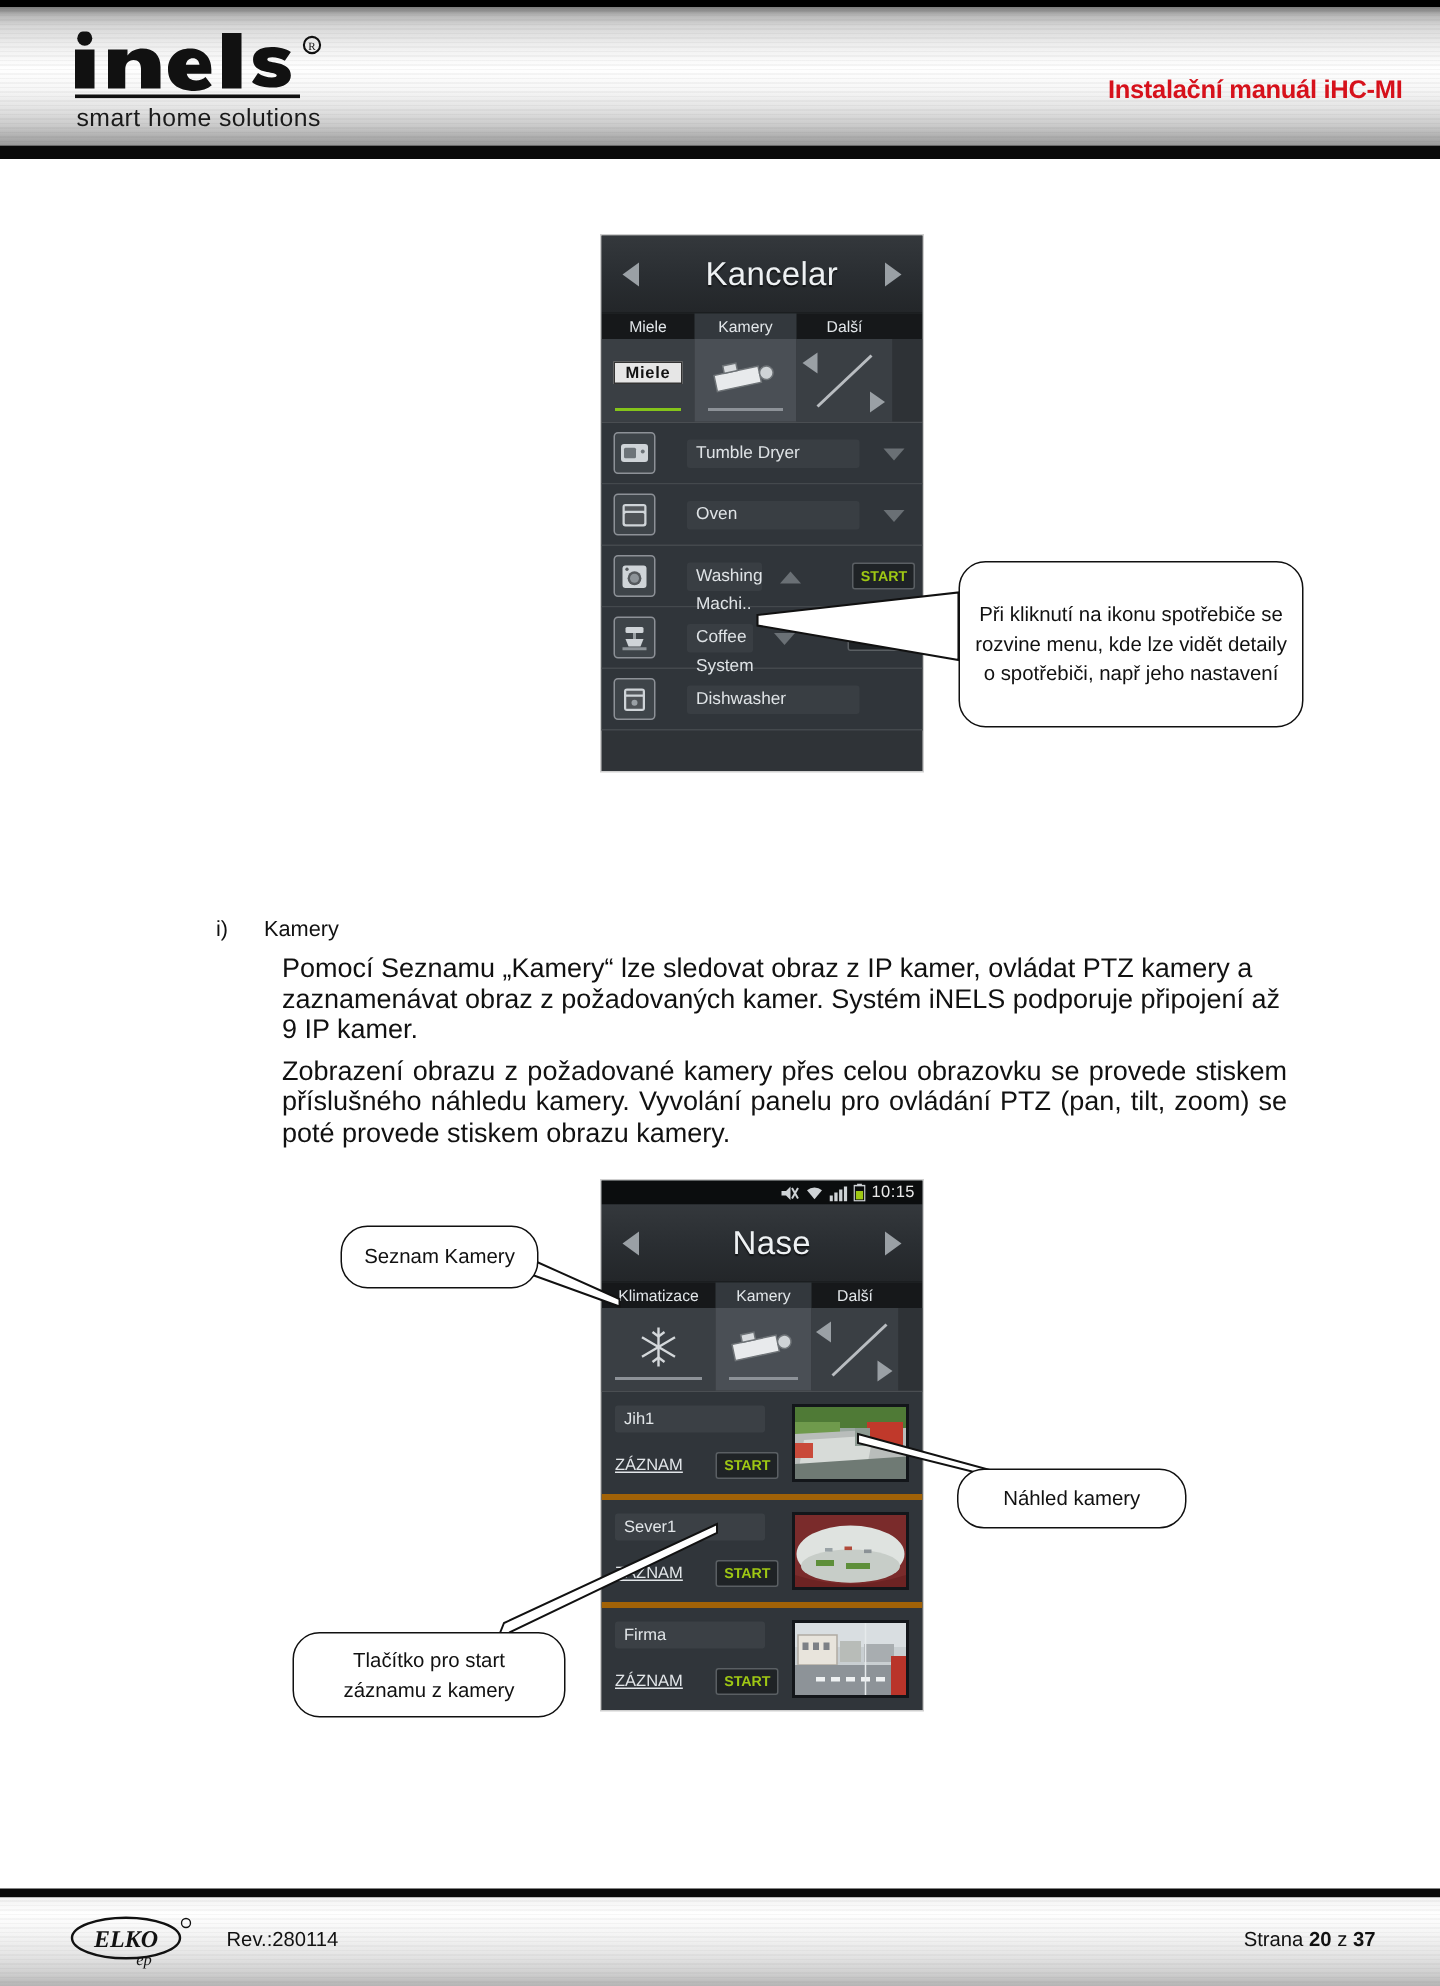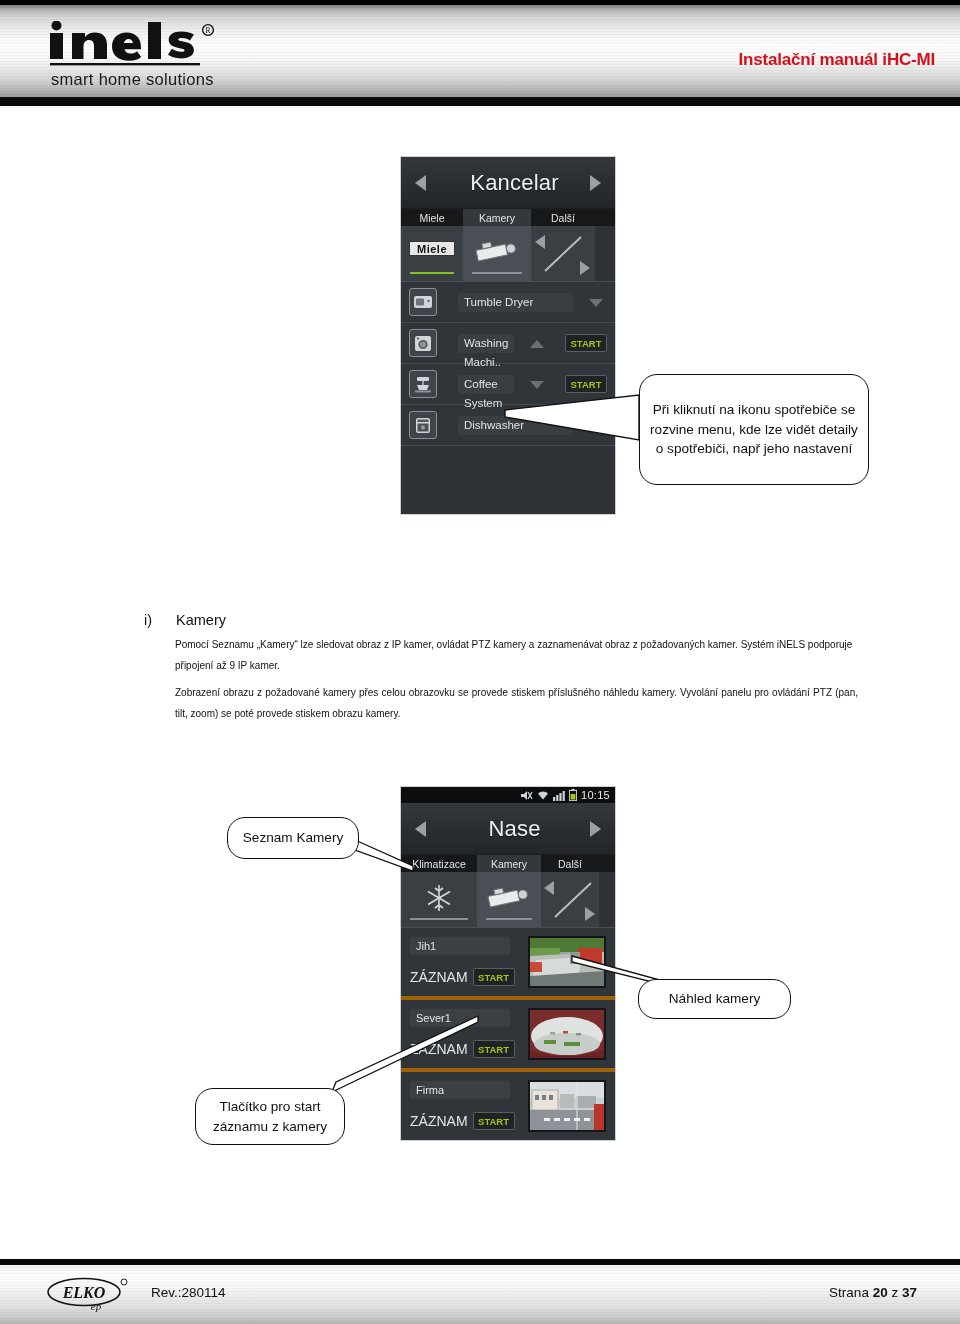--- a/index.html
+++ b/index.html
@@ -43,21 +43,21 @@
     font-family:"Liberation Sans", sans-serif;
     letter-spacing:-0.2px;
   }
 
   
   .body-text { position:absolute; left:144px; top:612px; width:714px; }
   .li-row { display:flex; }
   .li-marker { width:32px; font-size:14.5px; color:#111; flex:none; }
   .li-title { font-size:14.5px; color:#111; }
   .para {
-    margin-left:31px; font-size:10px; line-height:20.5px; color:#111;
+    margin-left:44px; font-size:18px; line-height:20.5px; color:#111;
     margin-top:7px;
   }
   .para.just { text-align:justify; }
 
   
   .shot {
     position:absolute; background:#2f3337;
     box-shadow:0 0 0 1px #cfcfcf;
     overflow:hidden;
     font-family:"Liberation Sans", sans-serif;
@@ -128,54 +128,54 @@
     border-radius:2px;
   }
   .acaret{ width:22px; text-align:center; color:#6d7378; font-size:13px; }
   .acaret .tri-d{ display:inline-block; width:0;height:0;
     border-left:7px solid transparent; border-right:7px solid transparent; border-top:8px solid #6a7075; }
   .acaret .tri-u{ display:inline-block; width:0;height:0;
     border-left:7px solid transparent; border-right:7px solid transparent; border-bottom:8px solid #6a7075; }
   .startbtn{
     width:42px; height:18px; background:#1f2326; border:1px solid #5a5f63;
     color:#9fc814; font-size:9.5px; font-weight:bold; text-align:center;
-    line-height:17px; border-radius:2px; margin-left:5px; flex:none;
+    line-height:17px; border-radius:2px; margin-left:22px; flex:none;
   }
   .detail{
     background:#23272a; color:#d7dbde; font-size:10.5px; line-height:14px;
     padding:4px 7px 5px 7px; border-bottom:1px solid #44494d;
   }
 
   
   .camrow{
     display:flex; height:72px; border-bottom:4px solid #a16207; background:#30353a;
   }
   .camleft{ width:118px; padding:9px 0 0 9px; }
   .camname{
     width:100px; height:18px; background:#3b4045; border-radius:2px;
     color:#e2e6e9; font-size:11px; line-height:18px; padding-left:6px;
   }
   .camctl{ display:flex; align-items:center; margin-top:13px; }
-  .camzaznam{ color:#e2e6e9; font-size:14px; }
+  .camzaznam{ color:#e2e6e9; font-size:11px;text-decoration:underline; }
   .camright{ flex:1; display:flex; align-items:center; justify-content:center; }
   .thumb{
     width:78px; height:52px; border:2px solid #13161a; overflow:hidden; position:relative;
   }
 
   
   .callout{
     position:absolute; border:1.6px solid #101010; border-radius:18px;
     background:#fff; color:#111; font-size:13.6px; line-height:19.5px;
     text-align:center; display:flex; align-items:center; justify-content:center;
     padding:6px 10px;
   }
   .co-1{ left:639px; top:374px; width:230px; height:111px; }
   .co-2{ left:227px; top:817px; width:132px; height:42px; }
   .co-3{ left:638px; top:979px; width:153px; height:40px; }
-  .co-4{ left:195px; top:1088px; width:150px; height:57px; }
+  .co-4{ left:195px; top:1088px; width:182px; height:57px; }
 
   .lead{ position:absolute; overflow:visible; pointer-events:none; }
 
   
   .ftr-top-black{ position:absolute; left:0; top:1259px; width:960px; height:6px; background:#0a0a0a; }
   .ftr-bar{
     position:absolute; left:0; top:1265px; width:960px; height:59px;
     background:
       linear-gradient(to bottom,
         #f2f2f2 0%, #ffffff 18%, #f4f4f4 42%, #e4e4e4 66%, #cfcfcf 86%, #b4b4b4 100%);
@@ -266,20 +266,31 @@
           <svg width="20" height="16" viewBox="0 0 20 16">
               <rect x="1" y="2" width="18" height="12" rx="2" fill="#cfd4d8"></rect>
               <rect x="3" y="4.5" width="8" height="7" rx="1" fill="#6d7479"></rect>
               <circle cx="15.5" cy="7" r="1.3" fill="#6d7479"></circle>
             </svg>
         </div>
         <div class="alabel">Tumble Dryer</div>
         <div class="acaret"><span class="tri-d"></span></div>
       </div>
 
+      <div class="arow">
+        <div class="aicon">
+          <svg width="20" height="17" viewBox="0 0 20 17">
+              <rect x="2" y="1" width="16" height="15" rx="2" fill="#cfd4d8"></rect>
+              <rect x="3.5" y="2.5" width="13" height="3" fill="#55595d"></rect>
+              <rect x="3.5" y="7" width="13" height="7.5" rx="1" fill="#4e5256"></rect>
+            </svg>
+        </div>
+        <div class="alabel">Oven</div>
+        <div class="acaret"><span class="tri-d"></span></div>
+      </div>
 
       <div class="arow">
         <div class="aicon">
           <svg width="20" height="17" viewBox="0 0 20 17">
               <rect x="2" y="1" width="16" height="15" rx="2" fill="#cfd4d8"></rect>
               <circle cx="10" cy="9.5" r="4.6" fill="#55595d"></circle>
               <circle cx="10" cy="9.5" r="3" fill="#8d9398"></circle>
               <circle cx="5" cy="3.5" r="1.1" fill="#55595d"></circle>
             </svg>
         </div>

